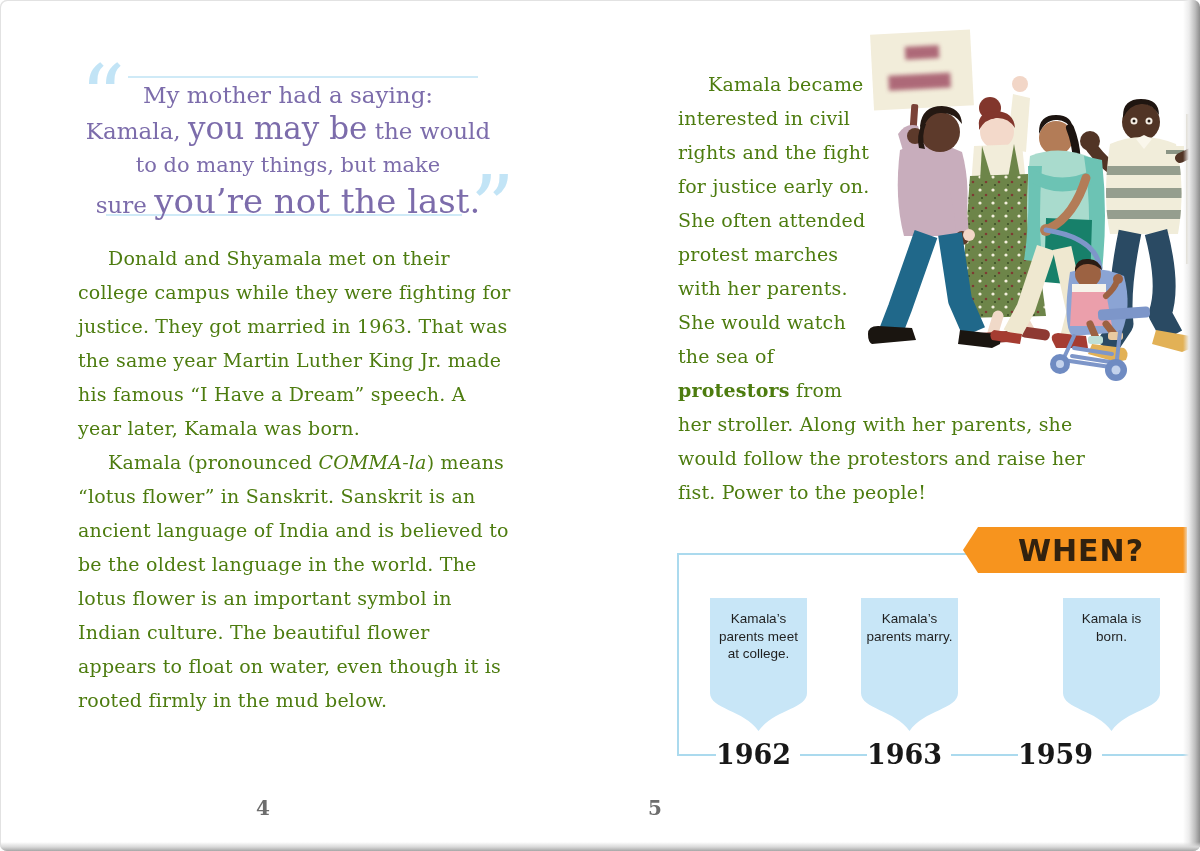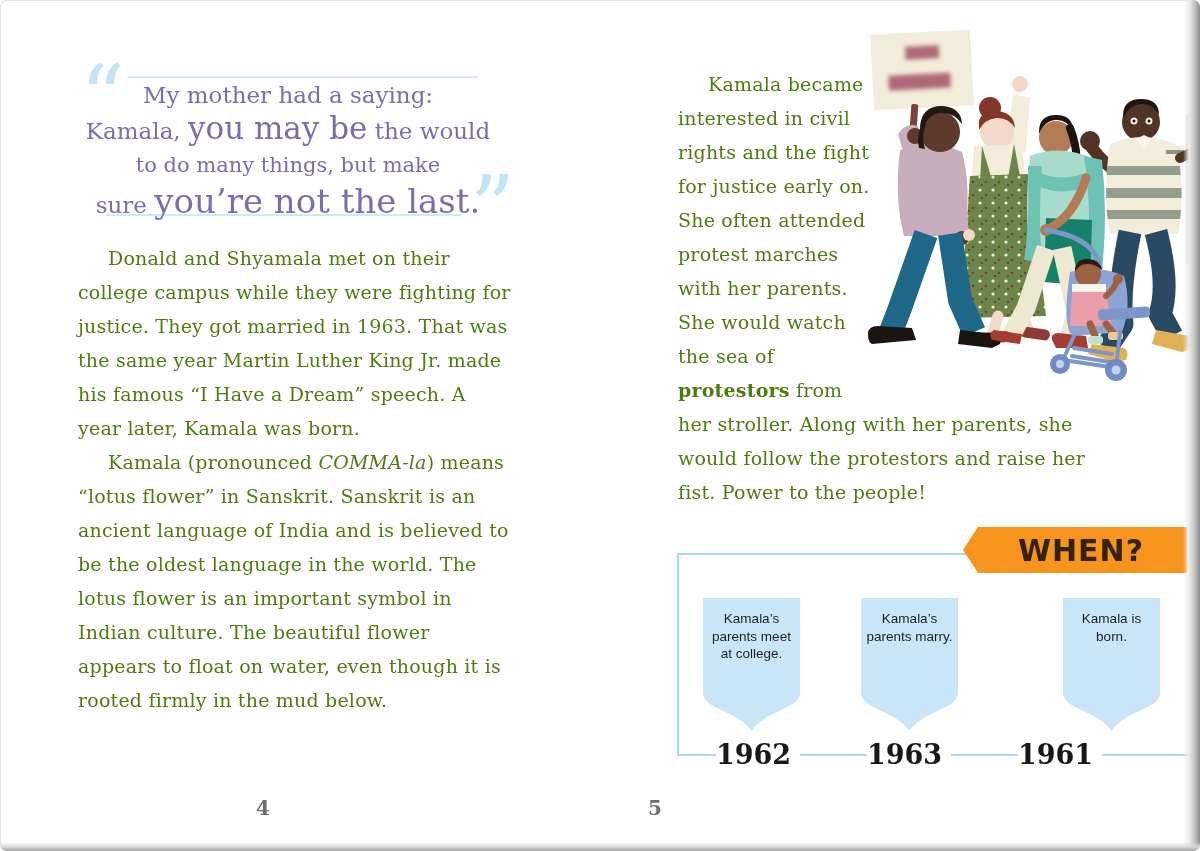--- a/index.html
+++ b/index.html
@@ -54,21 +54,21 @@
   .tl-top-border  { position:absolute; left:0; top:26px; width:290px; height:2px; background:#abdaee; }
   .tl-left-border { position:absolute; left:0; top:26px; width:2px; height:203px; background:#abdaee; }
   .tl-bottom-line { position:absolute; left:0; top:227px; width:514px; height:2px; background:#abdaee; }
   .tl-banner { position:absolute; left:286px; top:0; width:224px; height:46px; }
   .tl-banner-label {
     position:absolute; left:300px; top:0; width:208px; height:46px; line-height:47px;
     text-align:center; font-family:"DejaVu Sans", sans-serif; font-weight:bold;
     font-size:30px; letter-spacing:1px; color:#32220f;
   }
   .tl-event { position:absolute; top:71px; width:97px; height:134px; }
-  .tl-event.e0 { left:26px; }  .tl-event.e1 { left:184px; }  .tl-event.e2 { left:346px;margin-left:40px; }
+  .tl-event.e0 { left:33px; }  .tl-event.e1 { left:184px; }  .tl-event.e2 { left:346px;margin-left:40px; }
   .tl-event-label {
     position:absolute; left:4px; top:0; width:89px; padding-top:12px;
     text-align:center; font-family:"Liberation Sans", sans-serif;
     font-size:13.5px; line-height:17.5px; color:#1f1f1f;
   }
   .tl-year {
     position:absolute; top:210px; width:84px; height:36px; line-height:36px; background:#ffffff;
     font-weight:bold; font-size:27px; color:#181818; z-index:11;
   }
   .tl-year.y0 { left:39px; }  .tl-year.y1 { left:190px; }  .tl-year.y2 { left:341px; }
@@ -250,21 +250,21 @@
       </div>
       <div class="tl-event e2">
         <svg viewBox="0 0 97 134" width="97" height="134">
             <path d="M0,0 H97 V95 C97,111 63,112 48.5,133 C34,112 0,111 0,95 Z" fill="#c8e6f7"></path>
           </svg>
         <div class="tl-event-label">Kamala is born.</div>
       </div>
 
       <div class="tl-year y0">1962</div>
       <div class="tl-year y1">1963</div>
-      <div class="tl-year y2">1961</div>
+      <div class="tl-year y2">1959</div>
     </div>
 
     <div class="pageno right">5</div>
   </div>
 
   <div class="page-edge-right"></div>
   <div class="page-edge-bottom"></div>
 </div>
 
 </body></html>

